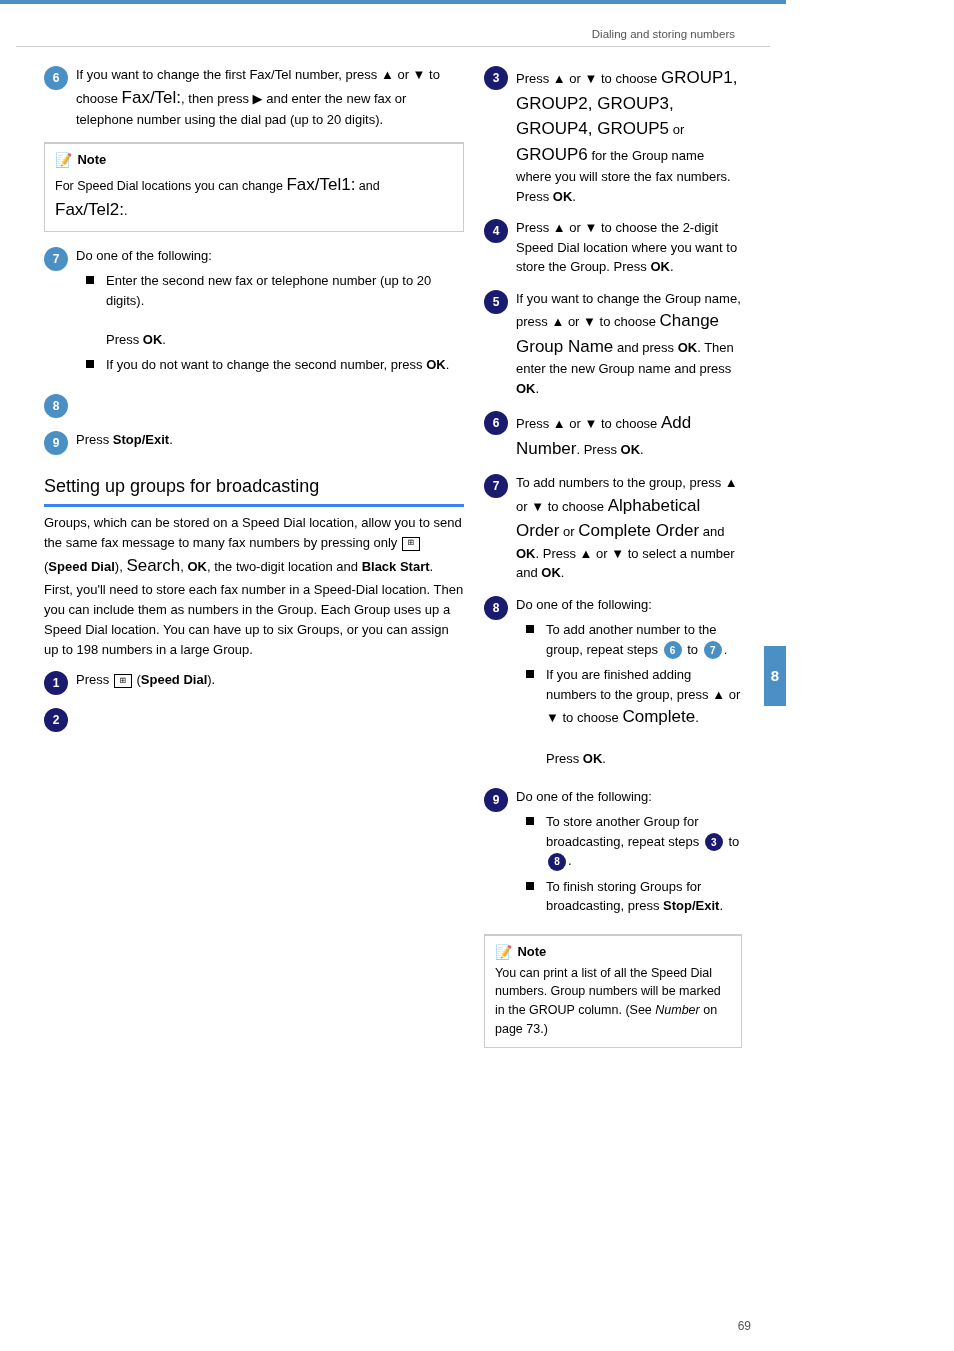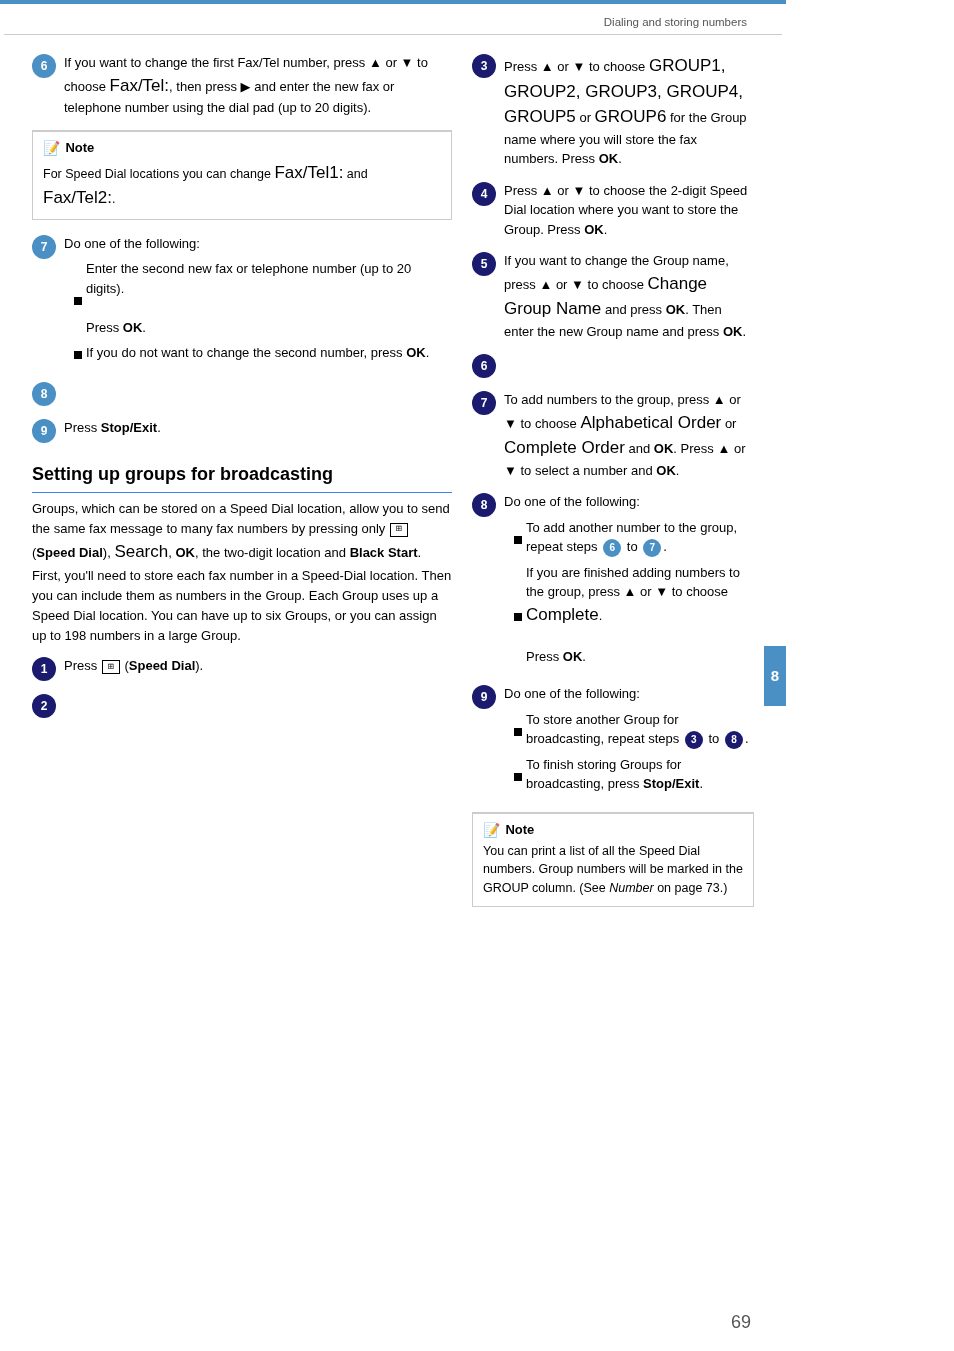--- a/index.html
+++ b/index.html
@@ -8,21 +8,21 @@
       font-size: 13px;
       background: #fff;
       color: #000;
       width: 954px;
       min-height: 1351px;
       position: relative;
     }
     .page-container {
       width: 786px;
       min-height: 1351px;
-      padding: 4px;
+      padding: 16px;
       position: relative;
       background: #fff;
     }
     
     .top-border {
       width: 100%;
       height: 4px;
       background: #4a90c4;
       position: absolute;
       top: 0; left: 0;
@@ -119,53 +119,53 @@
       font-size: 12.5px;
       line-height: 1.5;
     }
     
     .bullet-list {
       margin-left: 10px;
       margin-top: 6px;
     }
     .bullet-item {
       display: flex;
-      align-items: center;
-      gap: 4px;
+      align-items: flex-start;
+      gap: 12px;
       margin-bottom: 6px;
       font-size: 13px;
       line-height: 1.5;
     }
     .bullet-square {
       width: 8px;
       height: 8px;
       background: #000;
       flex-shrink: 0;
       margin-top: 5px;
     }
     
     .section-heading {
       font-size: 18px;
-      font-weight: bold;
+      font-weight: normal;
       margin: 20px 0 6px 0;
       line-height: 1.3;
-      border-bottom: 1px solid #3b82f6;
+      border-bottom: 3px solid #3b82f6;
       padding-bottom: 6px;
     }
     .section-intro {
       font-size: 13px;
       line-height: 1.55;
       margin-bottom: 10px;
     }
     
     .page-number {
       position: absolute;
       bottom: 18px;
       right: 35px;
-      font-size: 18px;
+      font-size: 12px;
       color: #555;
       margin-top: 28px;
     }
     
     .inline-circle {
       display: inline-flex;
       align-items: center;
       justify-content: center;
       width: 18px;
       height: 18px;
@@ -281,20 +281,23 @@
 
       <div class="step">
         <div class="step-circle dark">5</div>
         <div class="step-content">
           If you want to change the Group name, press ▲ or ▼ to choose <span class="inline-code">Change Group Name</span> and press <strong>OK</strong>. Then enter the new Group name and press <strong>OK</strong>.
         </div>
       </div>
 
       <div class="step">
         <div class="step-circle dark">6</div>
+        <div class="step-content">
+          Press ▲ or ▼ to choose <span class="inline-code">Add Number</span>. Press <strong>OK</strong>.
+        </div>
       </div>
 
       <div class="step">
         <div class="step-circle dark">7</div>
         <div class="step-content">
           To add numbers to the group, press ▲ or ▼ to choose <span class="inline-code">Alphabetical Order</span> or <span class="inline-code">Complete Order</span> and <strong>OK</strong>. Press ▲ or ▼ to select a number and <strong>OK</strong>.
         </div>
       </div>
 
       <div class="step">

